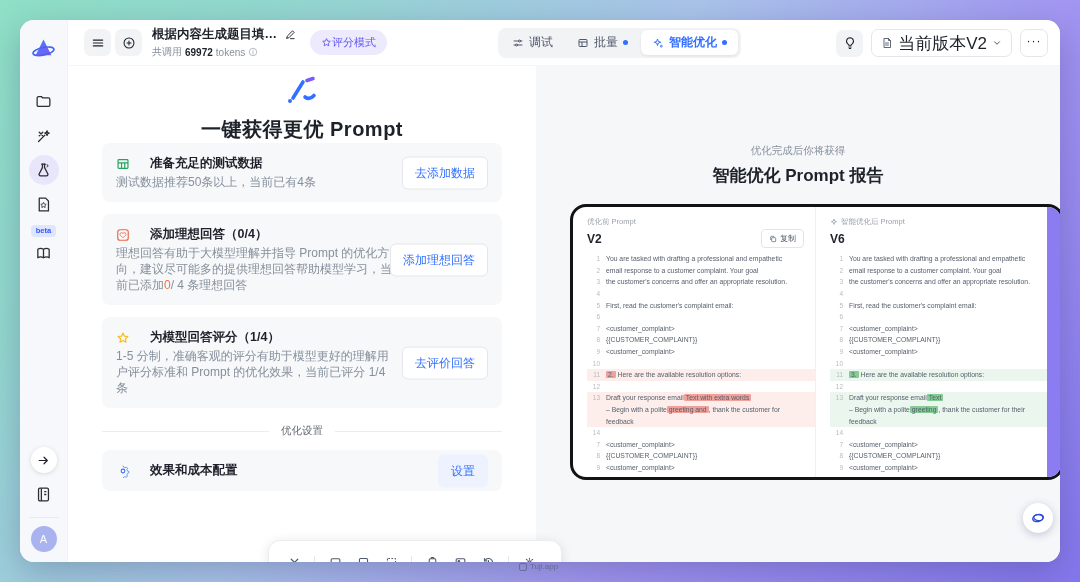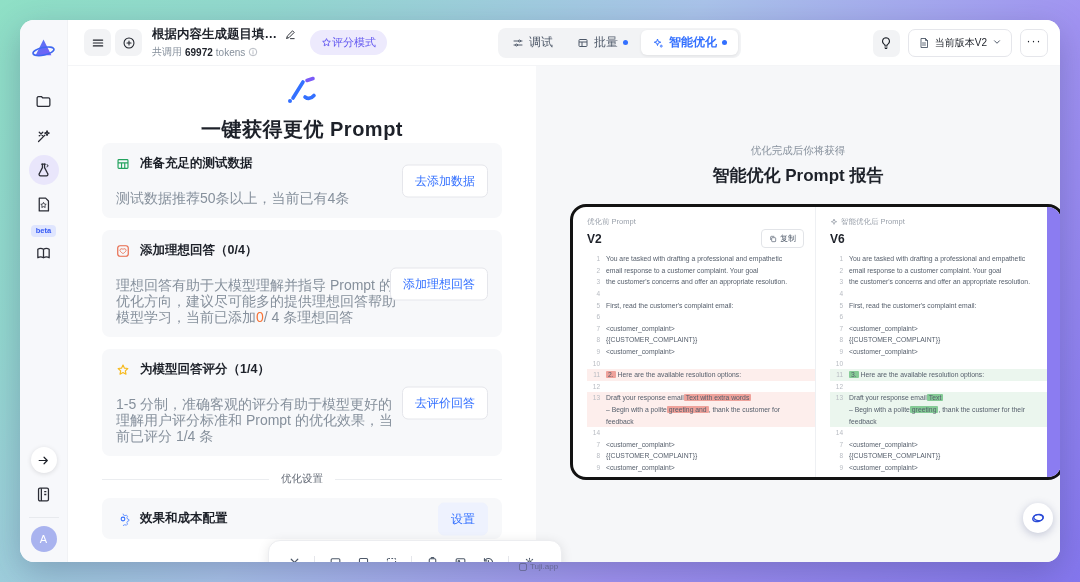--- a/index.html
+++ b/index.html
@@ -57,40 +57,40 @@
   .mode-badge svg{width:11px;height:11px}
   .tab-group{position:absolute;left:430px;top:8px;height:30px;background:#f2f3f5;border-radius:8px;
     display:flex;align-items:flex-end;padding:3px;gap:2px}
   .tab{display:flex;align-items:center;gap:5px;font-size:12px;color:#4e5969;padding:4px 11px;
     border-radius:6px;cursor:pointer;white-space:nowrap}
   .tab svg{width:12px;height:12px}
   .tab .dot{width:5px;height:5px;border-radius:50%;background:#3370ff;display:inline-block}
   .tab.active{background:#fff;color:#3370ff;font-weight:700;box-shadow:0 1px 3px rgba(0,0,0,.08)}
   .tb-right{position:absolute;right:12px;top:9px;display:flex;align-items:center;gap:8px}
   .ver-btn{display:flex;align-items:center;gap:5px;background:#fff;border:1px solid #e5e6eb;
-    border-radius:7px;height:28px;padding:0 9px;font-size:10px;color:#1d2129;cursor:pointer;white-space:nowrap}
+    border-radius:7px;height:28px;padding:0 9px;font-size:17px;color:#1d2129;cursor:pointer;white-space:nowrap}
   .ver-btn svg{width:12px;height:12px;color:#4e5969}
   .ver-btn .chev svg{width:10px;height:10px}
   .more-btn{width:28px;height:28px;border:1px solid #e5e6eb;border-radius:7px;background:#fff;
     display:flex;align-items:center;justify-content:center;font-size:12px;color:#1d2129;
     letter-spacing:1px;cursor:pointer;padding-bottom:4px}
 
   
   .left-panel{position:absolute;left:48px;top:46px;width:468px;bottom:14px;background:#fff;overflow:hidden;z-index:3}
   .hero-icon{margin:8px auto 0;width:36px;height:30px;display:block}
   .page-title{margin-top:12px;text-align:center;font-size:20px;font-weight:700;color:#1d2129;letter-spacing:.5px}
   .hero-desc{margin:9px auto 0;width:434px;text-align:center;font-size:10.5px;line-height:17px;color:#86909c}
   .section-divider{display:flex;align-items:center;gap:12px;width:400px;margin:16px auto 12px;
     color:#5f6672;font-size:10.5px;white-space:nowrap}
   .section-divider::before,.section-divider::after{content:"";flex:1;height:1px;background:#ebedf0}
   .prep-card{position:relative;width:400px;margin:0 auto 12px;background:#f7f8fa;border-radius:8px;
     padding:12px 14px}
-  .card-title-row{display:flex;align-items:center;gap:10px;font-size:12.5px;font-weight:700;color:#1d2129}
+  .card-title-row{display:flex;align-items:center;gap:20px;font-size:12.5px;font-weight:700;color:#1d2129}
   .card-title-row svg{width:14px;height:14px;flex:none}
-  .card-desc{margin-top:18px;font-size:14px;line-height:16px;color:#86909c;padding-right:92px}
+  .card-desc{margin-top:2px;font-size:12px;line-height:16px;color:#86909c;padding-right:92px}
   .card-desc .hl-num{color:#f77234}
   .card-btn{position:absolute;right:14px;top:50%;transform:translateY(-50%);background:#fff;
     border:1px solid #e5e6eb;border-radius:6px;color:#3370ff;font-size:12px;padding:7px 12px;
     cursor:pointer;white-space:nowrap;font-family:inherit}
   .card-btn.soft{background:#eef2fe;border-color:#eef2fe}
   .ic-green{color:#23a35e}.ic-red{color:#e8684a}.ic-yellow{color:#f7ba1e}.ic-blue{color:#3370ff}
 
   
   .right-panel{position:absolute;left:516px;top:46px;right:0;bottom:0;background:#f6f7f9;z-index:3}
   .rp-subtitle{margin-top:78px;text-align:center;font-size:10.5px;color:#86909c}

